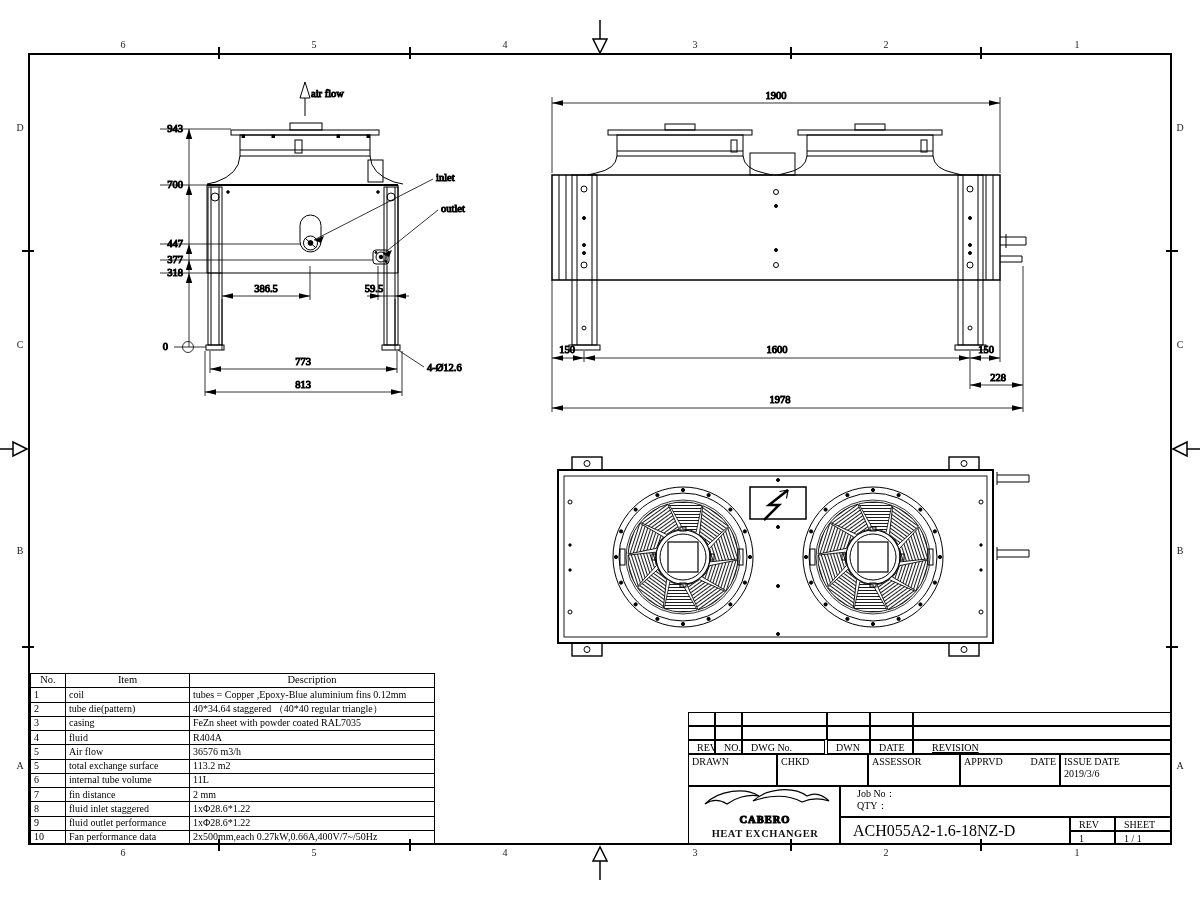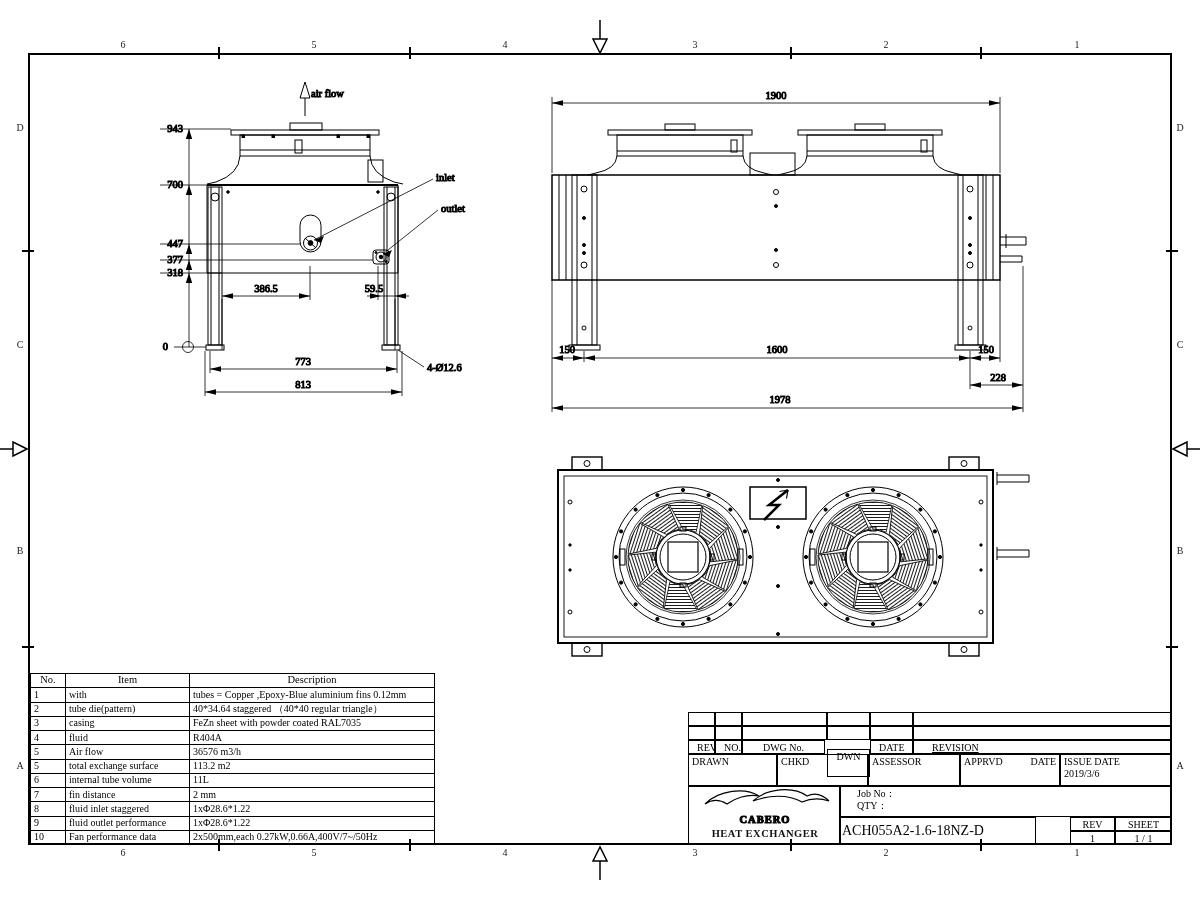--- a/index.html
+++ b/index.html
@@ -16,21 +16,21 @@
   
   #spec{position:absolute;left:30px;top:673px;width:405px;height:172px;
         border-collapse:collapse;table-layout:fixed;font-size:10px;line-height:1;}
   #spec td,#spec th{border:1px solid #000;padding:0 3px;height:11px;overflow:hidden;
         white-space:nowrap;font-weight:normal;text-align:left;}
   #spec th{text-align:center;font-size:10.5px;}
   
   #tblock{position:absolute;left:688px;top:712px;width:484px;height:133px;font-size:10px;}
   .cell{position:absolute;border:1px solid #000;box-sizing:border-box;
         padding:1px 3px;overflow:hidden;white-space:nowrap;line-height:1.15;}
-  .cell.c{text-align:center;padding:1px 8px;}
+  .cell.c{text-align:left;padding:1px 8px;}
   .flexsb{display:flex;justify-content:space-between;}
 </style>
 </head>
 <body>
 
 <div id="sheet">
 
   <div class="frame"></div>
 
   <div class="tick v" style="left:218px;top:47px;"></div>
@@ -393,21 +393,21 @@
 
   <table id="spec">
     <tbody>
         <tr>
       <th style="width:28px;">No.</th>
       <th style="width:117px;">Item</th>
       <th>Description</th>
     </tr>
     <tr>
           <td>1</td>
-          <td>with</td>
+          <td>coil</td>
           <td>tubes = Copper ,Epoxy-Blue aluminium fins 0.12mm</td>
         </tr>
     <tr>
           <td>2</td>
           <td>tube die(pattern)</td>
           <td>40*34.64 staggered （40*40 regular triangle）</td>
         </tr>
     <tr>
           <td>3</td>
           <td>casing</td>
@@ -467,21 +467,21 @@
     <div class="cell" style="left:0;top:14px;width:27px;height:14px;"></div>
     <div class="cell" style="left:27px;top:14px;width:27px;height:14px;"></div>
     <div class="cell" style="left:54px;top:14px;width:85px;height:14px;"></div>
     <div class="cell" style="left:139px;top:14px;width:43px;height:14px;"></div>
     <div class="cell" style="left:182px;top:14px;width:43px;height:14px;"></div>
     <div class="cell" style="left:225px;top:14px;width:259px;height:14px;"></div>
 
     <div class="cell c" style="left:0;top:28px;width:27px;height:14px;">REV</div>
     <div class="cell c" style="left:27px;top:28px;width:27px;height:14px;">NO.</div>
     <div class="cell c" style="left:54px;top:28px;width:83px;height:14px;">DWG No.</div>
-    <div class="cell c" style="left:139px;top:28px;width:43px;height:28px;margin-top:9px;">DWN</div>
+    <div class="cell c" style="left:139px;top:28px;width:43px;height:14px;">DWN</div>
     <div class="cell c" style="left:182px;top:28px;width:43px;height:14px;">DATE</div>
     <div class="cell" style="left:225px;top:28px;width:259px;height:14px;padding-left:18px;text-decoration:underline;">REVISION</div>
 
     <div class="cell" style="left:0;top:42px;width:89px;height:32px;">DRAWN</div>
     <div class="cell" style="left:89px;top:42px;width:91px;height:32px;">CHKD</div>
     <div class="cell" style="left:180px;top:42px;width:92px;height:32px;">ASSESSOR</div>
     <div class="cell flexsb" style="left:272px;top:42px;width:100px;height:32px;">
       <span>APPRVD</span>
       <span>DATE</span>
     </div>
@@ -497,20 +497,20 @@
         <text x="76" y="36" text-anchor="middle" font-family="Liberation Sans, sans-serif" font-size="21" font-weight="bold" letter-spacing="1" fill="#fff" stroke="#000" stroke-width="1.1">CABERO</text>
         <text x="76" y="50" text-anchor="middle" font-family="Liberation Sans, sans-serif" font-size="10.5" font-weight="bold" letter-spacing="0.5" fill="#000" stroke="none">HEAT EXCHANGER</text>
       </svg>
     </div>
 
     <div class="cell" style="left:152px;top:74px;width:332px;height:31px;padding-left:16px;">
       <div>Job No：</div>
       <div>QTY：</div>
     </div>
 
-    <div class="cell" style="left:152px;top:105px;width:196px;height:28px;padding-left:1px;font-size:14px;line-height:24px;">ACH055A2-1.6-18NZ-D</div>
+    <div class="cell" style="left:152px;top:105px;width:230px;height:28px;padding-left:12px;font-size:16px;line-height:24px;">ACH055A2-1.6-18NZ-D</div>
     <div class="cell c" style="left:382px;top:105px;width:45px;height:14px;">REV</div>
     <div class="cell c" style="left:382px;top:119px;width:45px;height:14px;">1</div>
     <div class="cell c" style="left:427px;top:105px;width:57px;height:14px;">SHEET</div>
     <div class="cell c" style="left:427px;top:119px;width:57px;height:14px;">1 / 1</div>
   </div>
 
 </div>
 
 </body></html>

